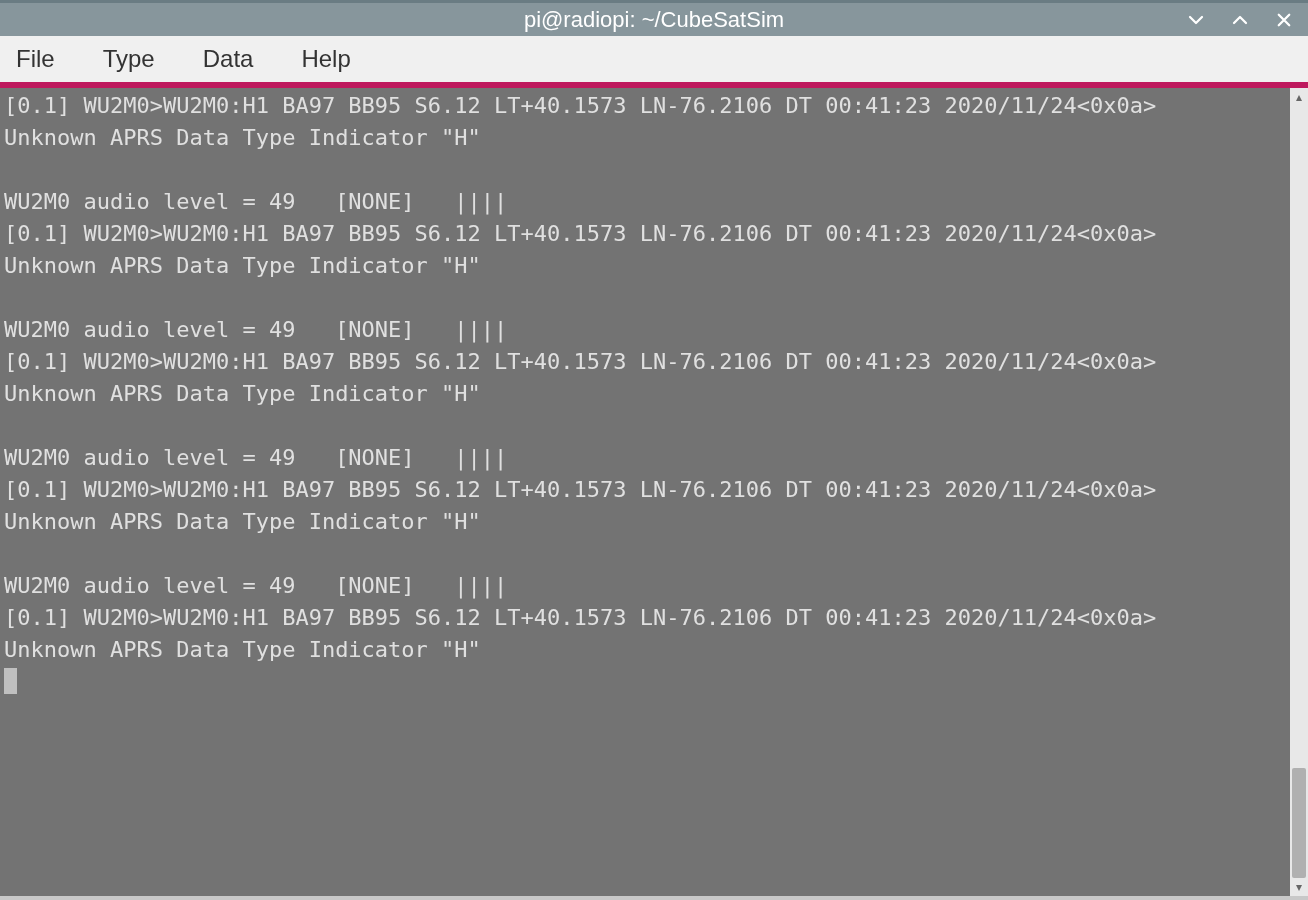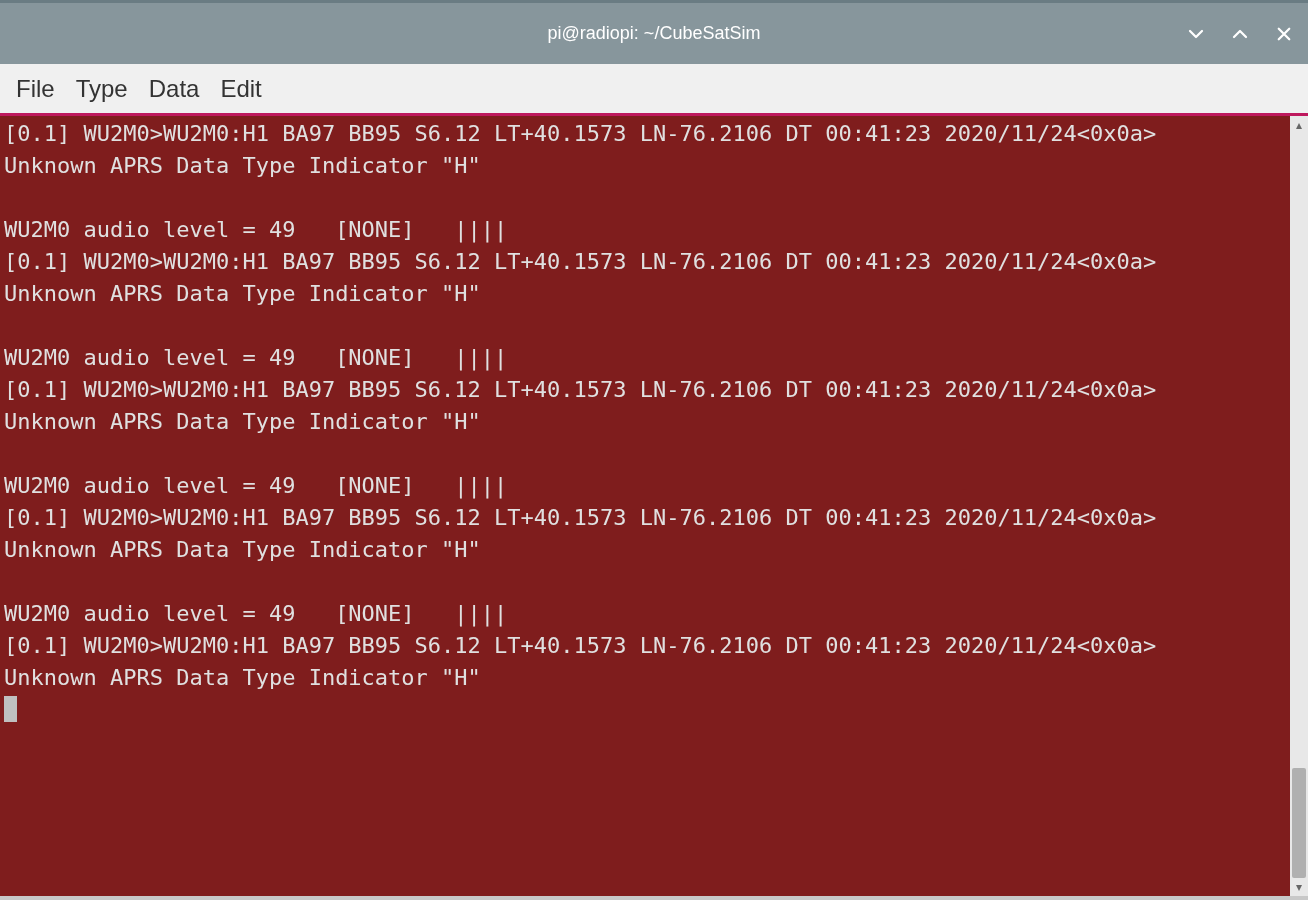--- a/index.html
+++ b/index.html
@@ -11,27 +11,27 @@
       font-family: sans-serif;
       width: 1308px;
       height: 900px;
       display: flex;
       flex-direction: column;
       background: #f0f0f0;
       overflow: hidden;
     }
     .titlebar {
       background: #87969c;
-      height: 64px;
+      height: 36px;
       display: flex;
       align-items: center;
       justify-content: center;
       position: relative;
       color: #ffffff;
-      font-size: 18px;
+      font-size: 22px;
       border-top: 3px solid #6a7c83;
     }
     .titlebar-title {
       font-weight: normal;
     }
     .titlebar-controls {
       position: absolute;
       right: 12px;
       display: flex;
       gap: 20px;
@@ -49,38 +49,38 @@
     .titlebar-btn svg {
       width: 18px;
       height: 18px;
     }
     .menubar {
       background: #f0f0f0;
       height: 52px;
       display: flex;
       align-items: center;
       padding: 0 12px;
-      gap: 13px;
+      gap: 40px;
       font-size: 24px;
       color: #333333;
-      border-bottom: 3px solid #be185d;
+      border-bottom: 6px solid #be185d;
     }
     .menu-item {
       cursor: pointer;
       padding: 4px 4px;
     }
     .terminal-wrap {
       flex: 1;
       display: flex;
       background: #000000;
       position: relative;
     }
     .terminal {
       flex: 1;
-      background: #7f1d1d;
+      background: #737373;
       color: #e0e0e0;
       font-family: "DejaVu Sans Mono", "Liberation Mono", monospace;
       font-size: 22px;
       line-height: 32px;
       padding: 2px 4px;
       white-space: pre-wrap;
       word-break: break-all;
       overflow: hidden;
     }
     .term-line {
@@ -149,21 +149,21 @@
           <path d="M5 5 L19 19 M19 5 L5 19" stroke="#fff" stroke-width="3" fill="none" stroke-linecap="round"></path>
         </svg>
     </div>
   </div>
 </div>
 
 <div class="menubar">
   <span class="menu-item">File</span>
   <span class="menu-item">Type</span>
   <span class="menu-item">Data</span>
-  <span class="menu-item">Edit</span>
+  <span class="menu-item">Help</span>
 </div>
 
 <div class="terminal-wrap">
   <div class="terminal" id="terminal"><span class="term-line">[0.1] WU2M0&gt;WU2M0:H1 BA97 BB95 S6.12 LT+40.1573 LN-76.2106 DT 00:41:23 2020/11/24&lt;0x0a&gt;</span><span class="term-line">Unknown APRS Data Type Indicator "H"</span><span class="term-line">&nbsp;</span><span class="term-line">WU2M0 audio level = 49   [NONE]   ||||</span><span class="term-line">[0.1] WU2M0&gt;WU2M0:H1 BA97 BB95 S6.12 LT+40.1573 LN-76.2106 DT 00:41:23 2020/11/24&lt;0x0a&gt;</span><span class="term-line">Unknown APRS Data Type Indicator "H"</span><span class="term-line">&nbsp;</span><span class="term-line">WU2M0 audio level = 49   [NONE]   ||||</span><span class="term-line">[0.1] WU2M0&gt;WU2M0:H1 BA97 BB95 S6.12 LT+40.1573 LN-76.2106 DT 00:41:23 2020/11/24&lt;0x0a&gt;</span><span class="term-line">Unknown APRS Data Type Indicator "H"</span><span class="term-line">&nbsp;</span><span class="term-line">WU2M0 audio level = 49   [NONE]   ||||</span><span class="term-line">[0.1] WU2M0&gt;WU2M0:H1 BA97 BB95 S6.12 LT+40.1573 LN-76.2106 DT 00:41:23 2020/11/24&lt;0x0a&gt;</span><span class="term-line">Unknown APRS Data Type Indicator "H"</span><span class="term-line">&nbsp;</span><span class="term-line">WU2M0 audio level = 49   [NONE]   ||||</span><span class="term-line">[0.1] WU2M0&gt;WU2M0:H1 BA97 BB95 S6.12 LT+40.1573 LN-76.2106 DT 00:41:23 2020/11/24&lt;0x0a&gt;</span><span class="term-line">Unknown APRS Data Type Indicator "H"</span><span class="cursor"></span></div>
   <div class="scrollbar">
     <div class="scroll-arrow">▴</div>
     <div class="scroll-track">
       <div class="scroll-thumb"></div>
     </div>
     <div class="scroll-arrow">▾</div>

